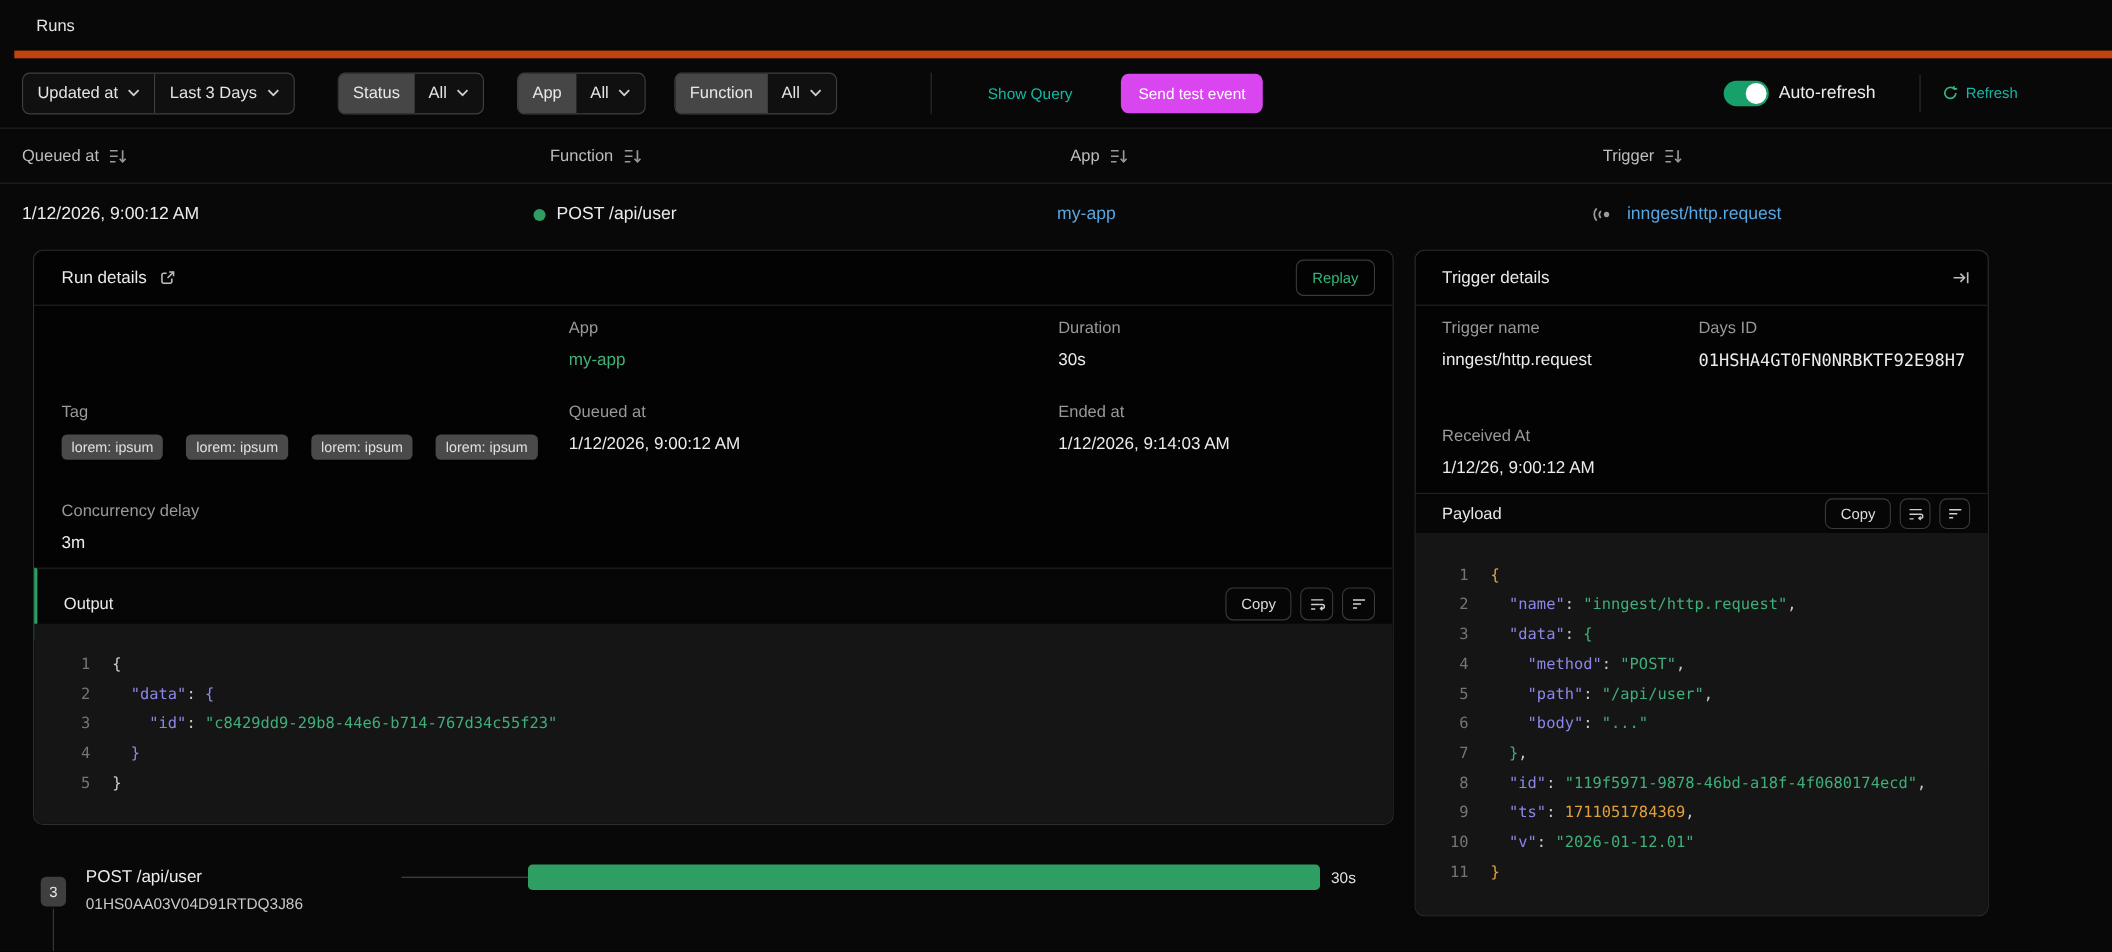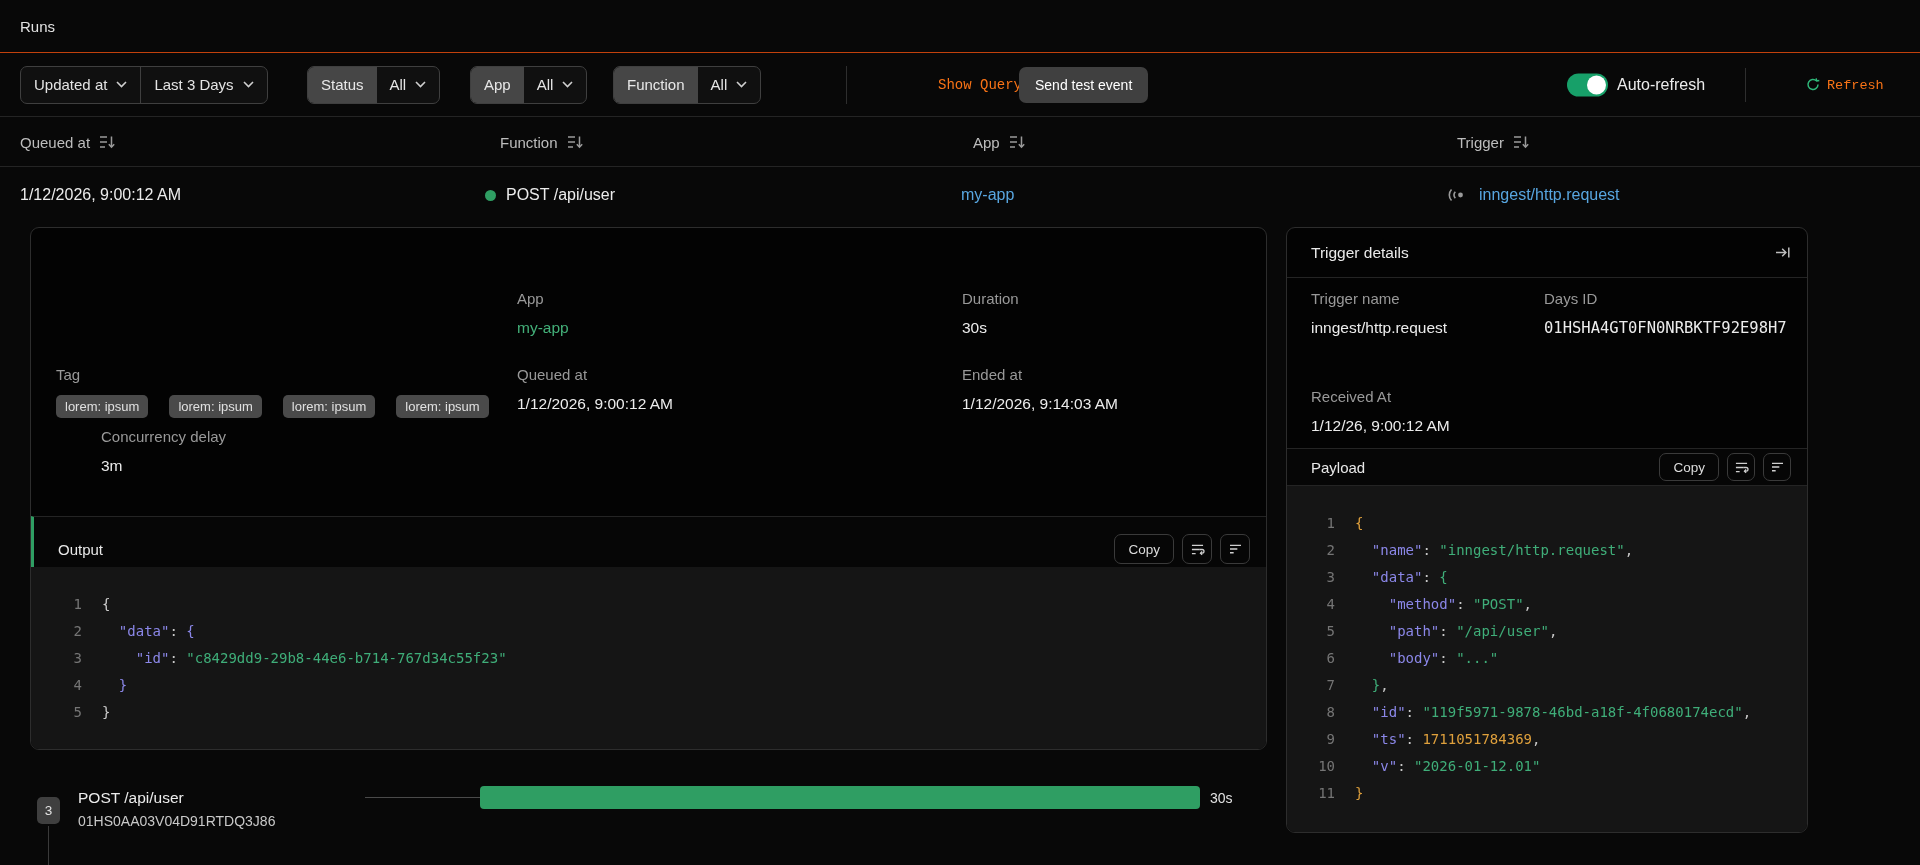--- a/index.html
+++ b/index.html
@@ -5,42 +5,42 @@
   * { margin:0; padding:0; box-sizing:border-box; }
   html,body { background:#000; }
   .screen {
     position:relative; width:1920px; height:865px; overflow:hidden;
     background:#080808; color:#e6e6e6;
     font-family:"Liberation Sans", sans-serif; font-size:15px;
   }
   .mono { font-family:"DejaVu Sans Mono", monospace; }
 
   
-  .topbar { position:absolute; top:0; left:0; right:0; height:53px;
-    border-bottom:1px solid #c2410c; display:flex; align-items:center; padding:0 20px; }
+  .topbar { position:absolute; top:0; left:13px; right:0; height:53px;
+    border-bottom:7px solid #c2410c; display:flex; align-items:center; padding:0 20px; }
   .topbar-title { font-size:15px; color:#e2e2e2; }
 
   
   .filterbar { position:absolute; top:53px; left:0; right:0; height:64px;
     border-bottom:1px solid #242424; }
   .filterbar > * { position:absolute; top:50%; transform:translateY(-50%); }
   .fgroup { display:flex; align-items:stretch; height:38px;
     border:1px solid #3f3f3f; border-radius:7px; overflow:hidden; background:#101010; }
   .fseg { display:flex; align-items:center; gap:9px; padding:0 13px;
     background:transparent; border:none; color:#e4e4e4; font-size:15px;
     font-family:inherit; cursor:pointer; }
   .fgroup .vsep { width:1px; background:#3f3f3f; }
   .combo-label { display:flex; align-items:center; padding:0 13px;
     background:#464646; color:#e8e8e8; font-size:15px; }
   .chev { width:11px; height:7px; }
   .vdivider { width:1px; height:38px; background:#2e2e2e; }
-  .link-green { color:#f97316; font-size:14px; background:none; border:none;
-    font-family:Liberation Mono, monospace; cursor:pointer; display:flex; align-items:center; gap:7px;margin-left:40px; }
+  .link-green { color:#14b8a6; font-size:14px; background:none; border:none;
+    font-family:Liberation Sans, sans-serif; cursor:pointer; display:flex; align-items:center; gap:7px; }
   .btn-green { height:36px; padding:0 16px; border:none; border-radius:7px;
-    background:#404040; color:#fff; font-size:14px; font-family:inherit; cursor:pointer; }
+    background:#d946ef; color:#fff; font-size:14px; font-family:inherit; cursor:pointer; }
   .toggle { width:41px; height:23px; border-radius:12px; background:#17a069;
     position:relative; cursor:pointer; }
   .toggle .knob { position:absolute; top:2px; right:2px; width:19px; height:19px;
     border-radius:50%; background:#fff; }
   .autorefresh-label { font-size:16px; color:#ececec; }
 
   
   .thead { position:absolute; top:117px; left:0; right:0; height:50px;
     border-bottom:1px solid #242424; }
   .th { position:absolute; top:50%; transform:translateY(-50%);
@@ -237,20 +237,31 @@
       <svg width="20" height="16" viewBox="0 0 20 16" fill="none" stroke="#9a9a9a" stroke-width="1.6">
         <path d="M4.5 2.5a8 8 0 0 0 0 11"></path>
           <path d="M8.3 4.8a5 5 0 0 0 0 6.4"></path>
           <circle cx="13.5" cy="8" r="2.4" fill="#9a9a9a" stroke="none"></circle>
       </svg>
       <span>inngest/http.request</span>
     </div>
   </div>
 
   <div class="panel run-panel">
+    <div class="panel-head">
+      <div class="panel-title">
+        <span>Run details</span>
+        <svg width="15" height="15" viewBox="0 0 15 15" fill="none" stroke="#bdbdbd" stroke-width="1.4">
+          <path d="M6.5 3.5H4A1.8 1.8 0 0 0 2.2 5.3v5.4A1.8 1.8 0 0 0 4 12.5h5.4a1.8 1.8 0 0 0 1.8-1.8V8.2"></path>
+            <path d="M8.8 2.2h4v4"></path>
+            <path d="M12.6 2.4L7.3 7.7"></path>
+        </svg>
+      </div>
+      <button class="btn-outline">Replay</button>
+    </div>
 
     <div class="field" style="left:486px; top:62px;">
       <div class="flabel">App</div>
       <div class="fvalue green">my-app</div>
     </div>
     <div class="field" style="left:931px; top:62px;">
       <div class="flabel">Duration</div>
       <div class="fvalue">30s</div>
     </div>
 
@@ -265,21 +276,21 @@
     </div>
     <div class="field" style="left:486px; top:138px;">
       <div class="flabel">Queued at</div>
       <div class="fvalue">1/12/2026, 9:00:12 AM</div>
     </div>
     <div class="field" style="left:931px; top:138px;">
       <div class="flabel">Ended at</div>
       <div class="fvalue">1/12/2026, 9:14:03 AM</div>
     </div>
 
-    <div class="field" style="left:25px; top:200px;margin-left:45px;">
+    <div class="field" style="left:25px; top:228px;">
       <div class="flabel">Concurrency delay</div>
       <div class="fvalue">3m</div>
     </div>
 
     <div class="section-head output-head">
       <span class="section-title">Output</span>
       <div class="head-btns">
         <button class="btn-copy">Copy</button>
         <button class="btn-icon">
           <svg width="15" height="13" viewBox="0 0 16 14" fill="none" stroke="#cfcfcf" stroke-width="1.4">

